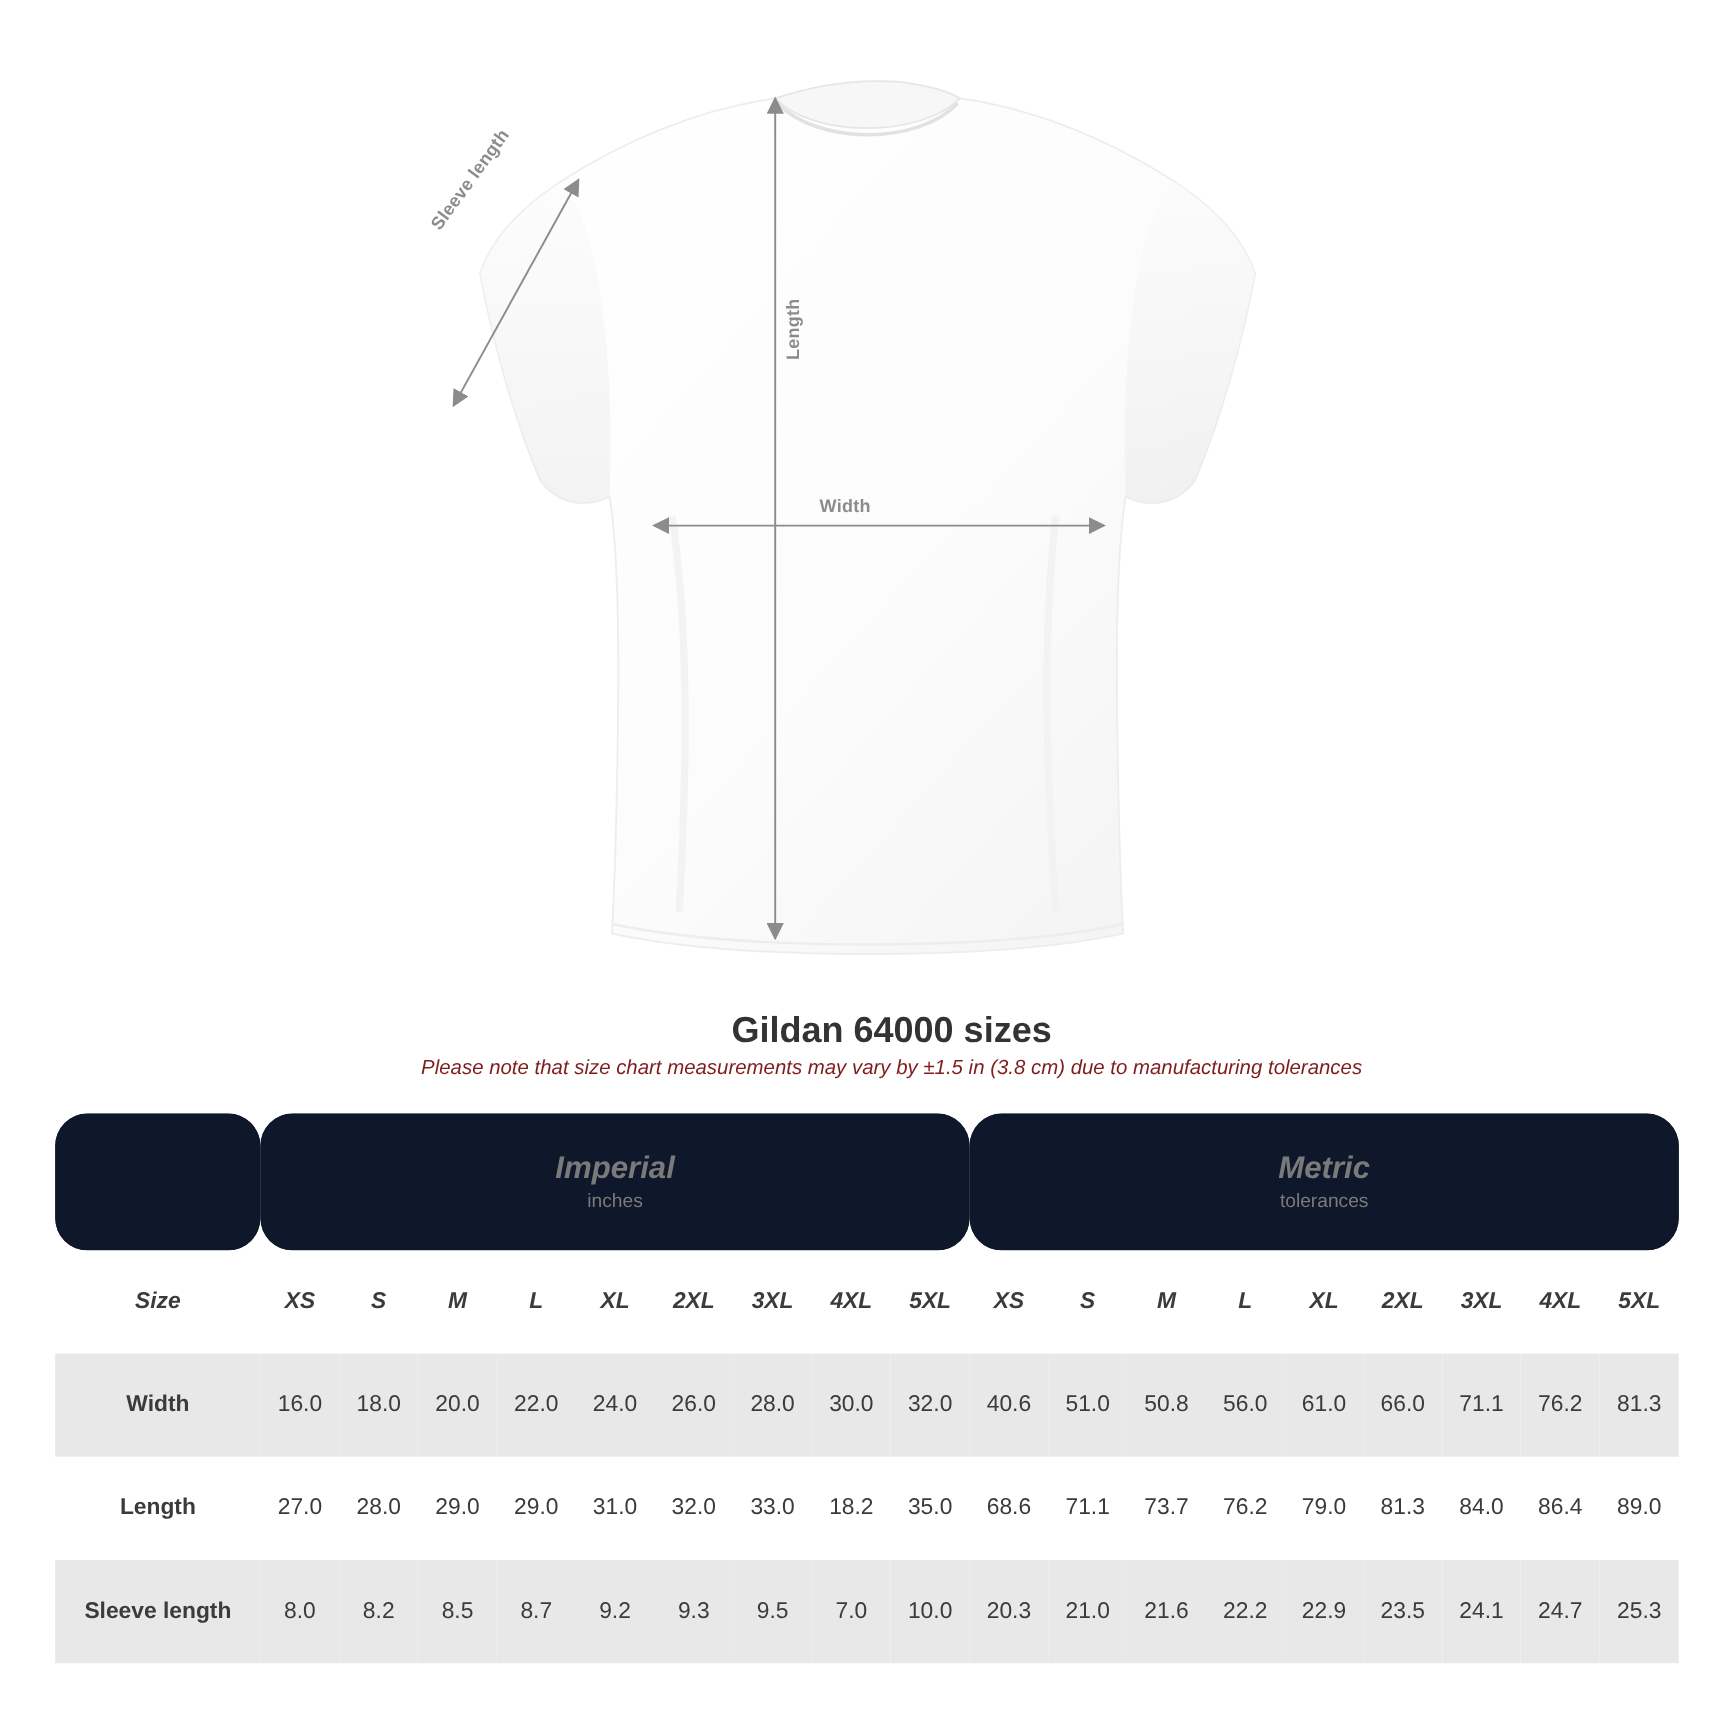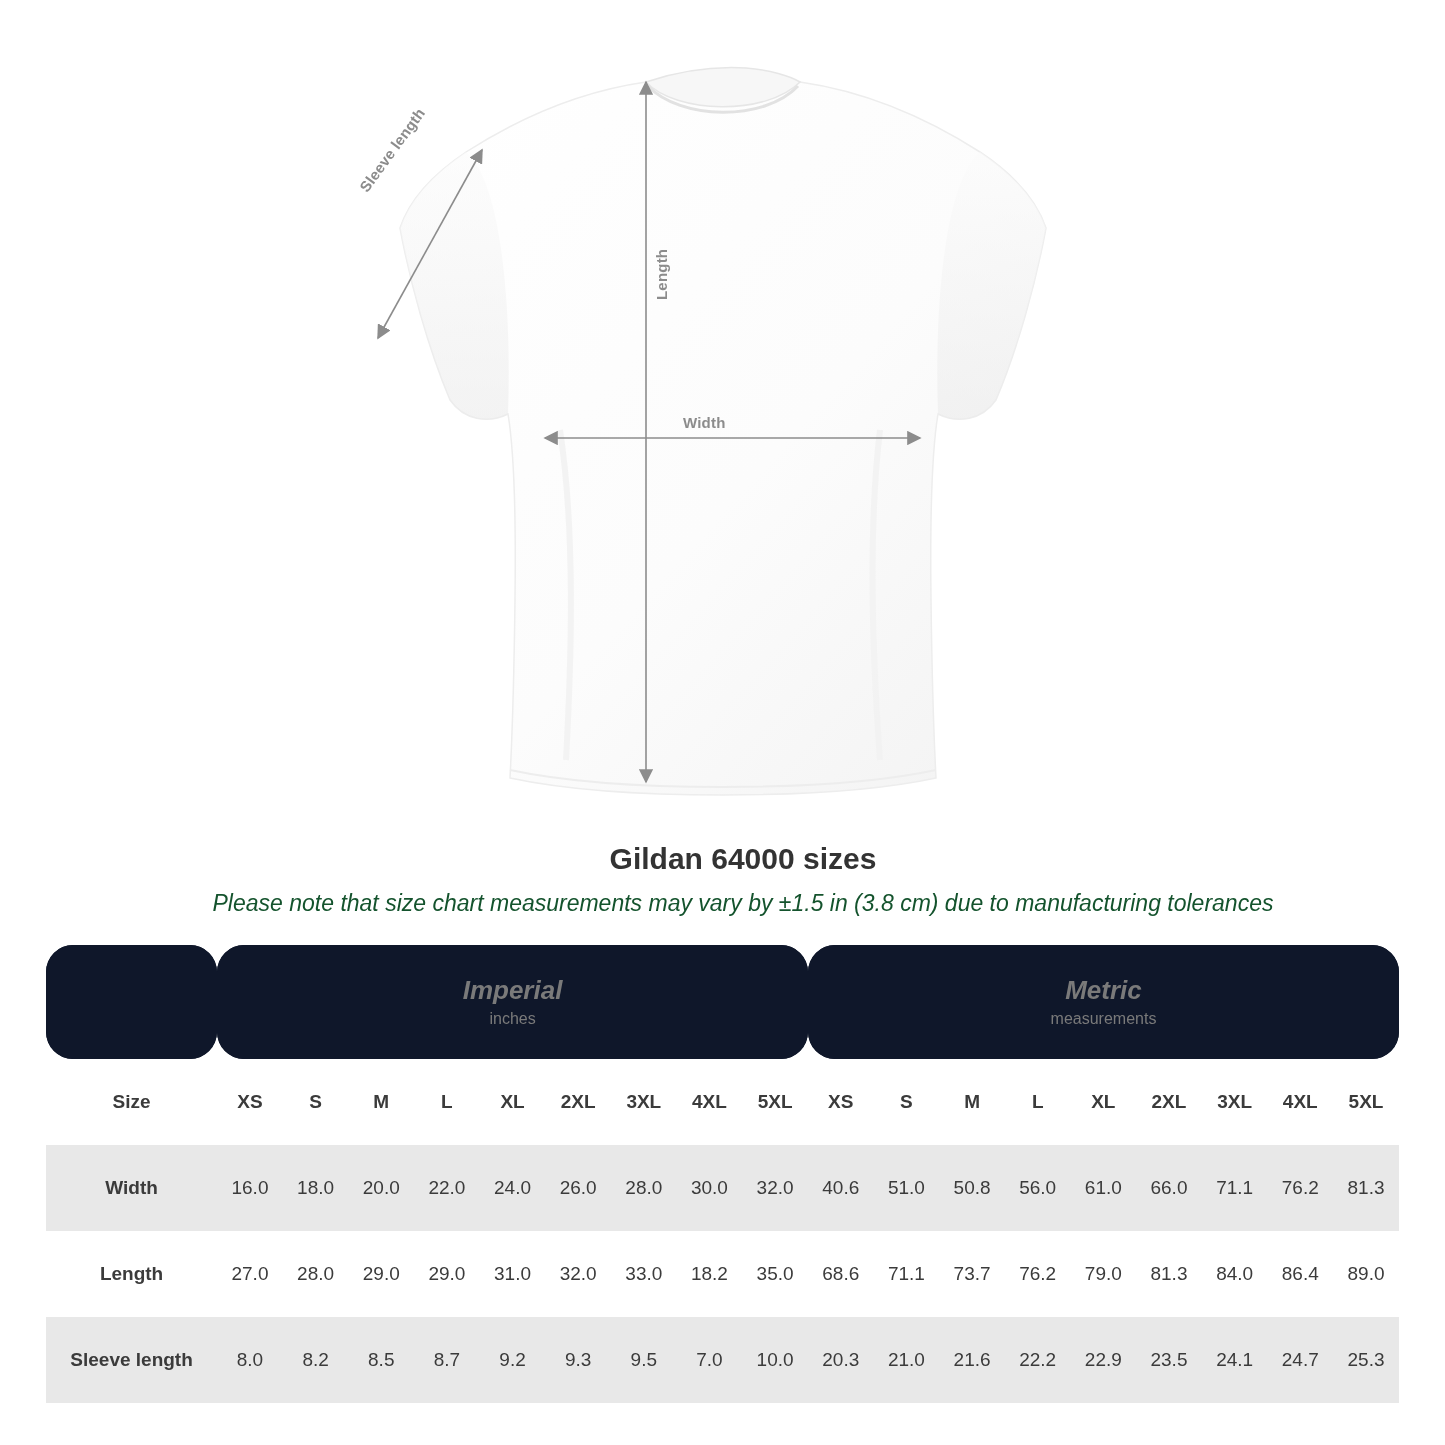--- a/index.html
+++ b/index.html
@@ -59,24 +59,24 @@
     margin-top: 22px;
     padding-left: 41px;
   }
   #chart-title {
     font-size: 30px;
     font-weight: bold;
     color: #333333;
     margin: 0;
   }
   #chart-note {
-    font-size: 23px;
+    font-size: 17px;
     font-style: italic;
-    color: #14532d;
-    margin-top: 14px;
+    color: #7f1d1d;
+    margin-top: 4px;
   }
 
   
   #size-table-wrap {
     margin: 28px 46px 0 46px;
   }
   table.size-table {
     border-collapse: collapse;
     width: 1353px;
     table-layout: fixed;
@@ -107,20 +107,21 @@
     font-weight: bold;
     font-size: 17px;
     color: #3b3b3b;
   }
   tr.r-sizes td {
     height: 84px;
     font-size: 19px;
     font-weight: bold;
     color: #3b3b3b;
     background: #ffffff;
+    font-style: italic;
   }
   tr.r-sizes td.row-head { background: #ffffff; }
   tr.r-data td {
     height: 84px;
     font-size: 19px;
     color: #3b3b3b;
   }
   tr.shade td { background: #e8e8e8; }
   tr.plain td { background: #ffffff; }
   col.c-label { width: 171px; }
@@ -221,21 +222,21 @@
     </colgroup>
     <tbody id="table-body">
         <tr class="unit-header">
           <td class="unit-header"></td>
           <td colspan="9" class="unit-header">
             <div class="unit-name">Imperial</div>
             <div class="unit-sub">inches</div>
           </td>
           <td colspan="9" class="unit-header">
             <div class="unit-name">Metric</div>
-            <div class="unit-sub">measurements</div>
+            <div class="unit-sub">tolerances</div>
           </td>
         </tr>
         <tr class="r-sizes">
           <td class="row-head">Size</td>
           <td>XS</td>
           <td>S</td>
           <td>M</td>
           <td>L</td>
           <td>XL</td>
           <td>2XL</td>

